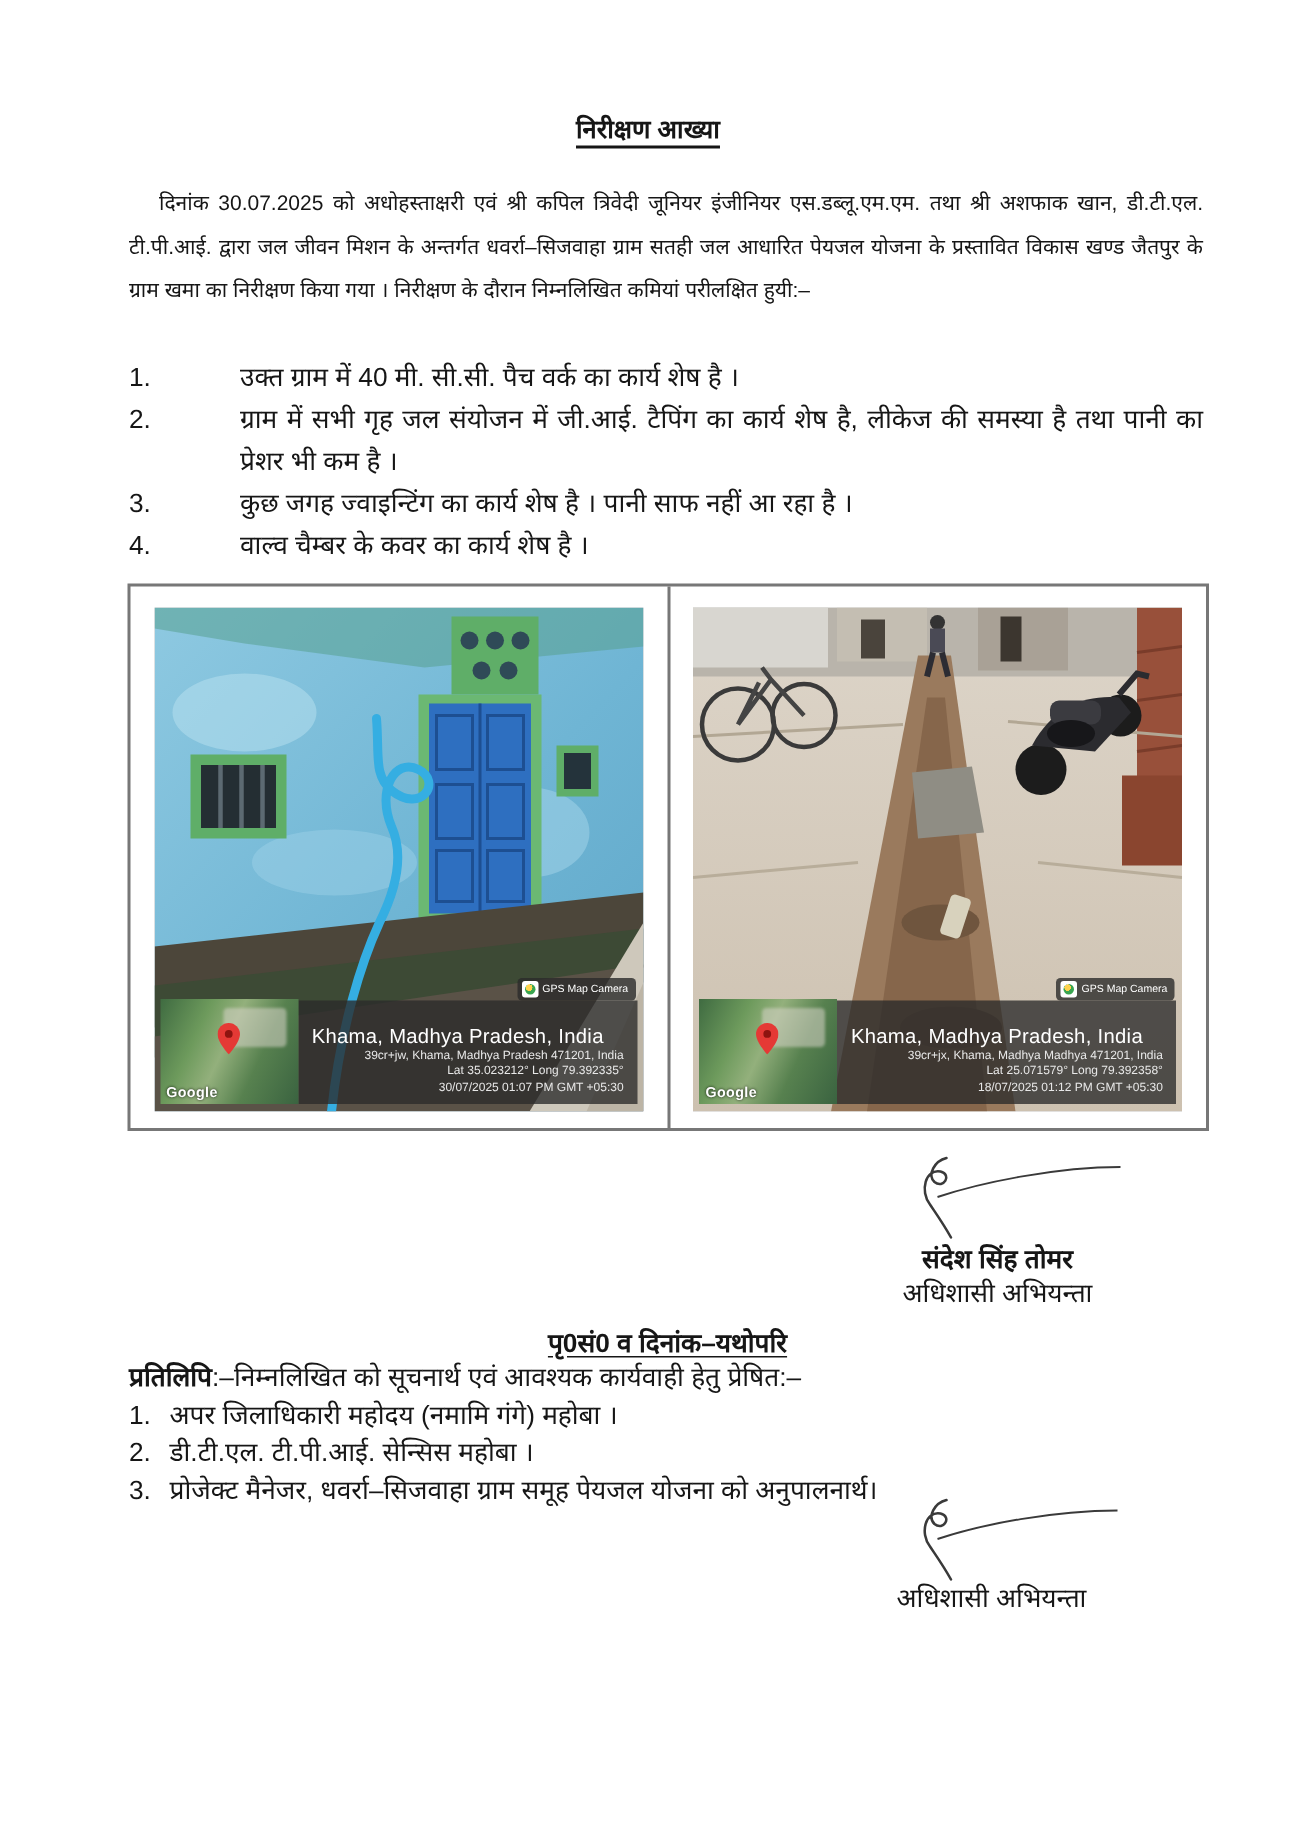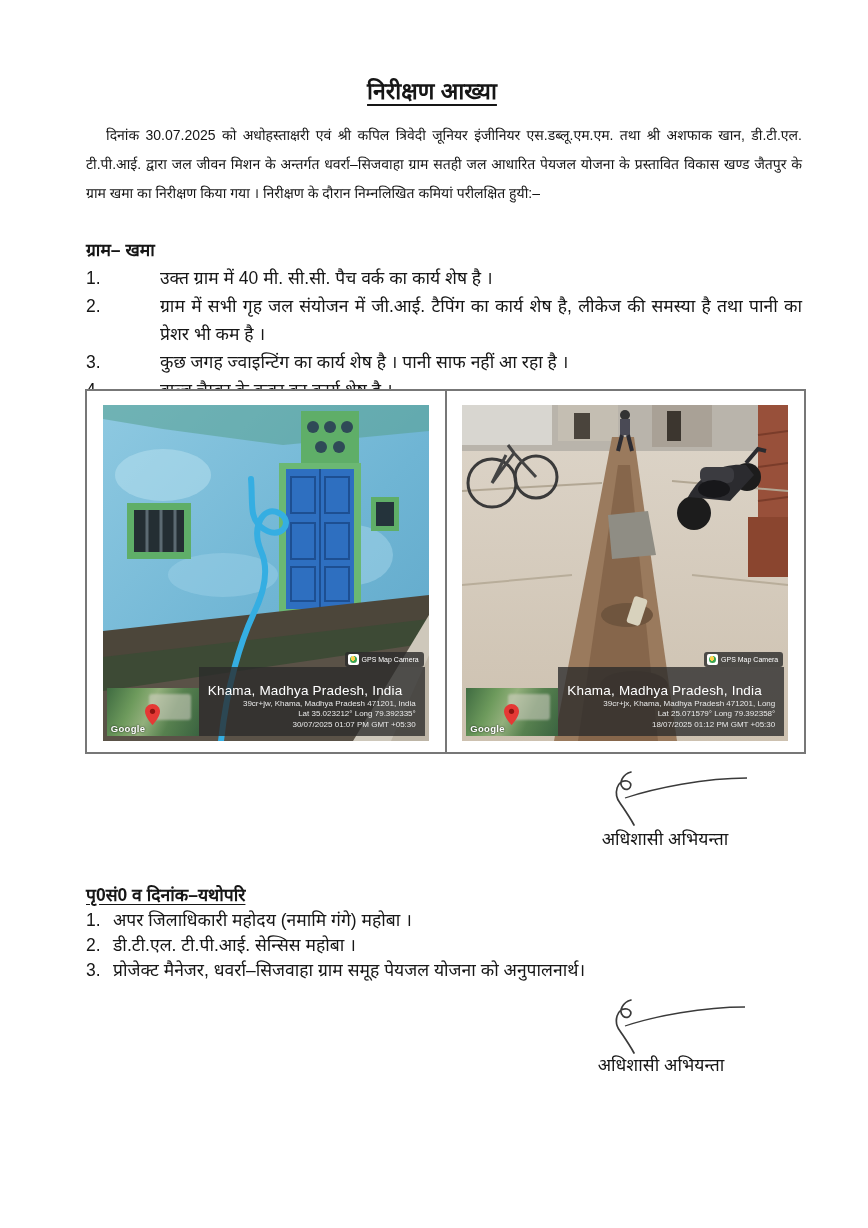--- a/index.html
+++ b/index.html
@@ -4,21 +4,21 @@
 <style>
   * { margin:0; padding:0; box-sizing:border-box; }
   html,body { background:#fff; }
   body {
     width:868px; height:1228px; position:relative;
     font-family:"Liberation Sans","DejaVu Sans",sans-serif;
     color:#161616; overflow:hidden;
   }
   .doc-title {
     position:absolute; top:74px; left:0; width:864px; text-align:center;
-    font-size:23px; font-weight:bold;
+    font-size:17px; font-weight:bold;
     text-decoration:underline; text-underline-offset:5px; text-decoration-thickness:2px;
   }
   .intro {
     position:absolute; top:121px; left:86px; width:716px;
     font-size:14px; line-height:29px; text-align:justify; text-indent:20px;
   }
   .village { position:absolute; top:237px; left:86px; width:716px; }
   .village-heading { font-size:17.5px; font-weight:bold; margin-bottom:3px; }
   .vrow { display:flex; font-size:17.5px; line-height:28px; }
   .vrow .num { width:46px; flex:none; }
@@ -28,21 +28,21 @@
     position:absolute; top:389px; left:85px; width:721px; height:365px;
     display:flex; border:2px solid #777; background:#fff;
   }
   .photo-cell { flex:1; padding:14px 11px; display:flex; justify-content:center; }
   .photo-cell.first { border-right:2px solid #777; }
   .photo { position:relative; width:326px; height:336px; overflow:hidden; background:#ccc; }
   .photo svg.scene { position:absolute; inset:0; display:block; }
 
   .gps-overlay { position:absolute; left:4px; right:4px; bottom:5px; display:flex; align-items:flex-end; }
   .map-thumb {
-    width:92px; height:48px; position:relative; flex:none;
+    width:92px; height:70px; position:relative; flex:none;
     background:linear-gradient(115deg,#3f6b41 0%,#6d9a5c 28%,#93b07c 46%,#57814f 68%,#3a6340 100%);
     margin-top:26px;
   }
   .map-thumb .settlement {
     position:absolute; top:6px; right:8px; width:42px; height:26px;
     background:rgba(215,212,200,0.55); filter:blur(1px); border-radius:3px;
   }
   .map-thumb .pin { position:absolute; left:38px; top:16px; }
   .map-thumb .google-label {
     position:absolute; left:4px; bottom:2px; font-size:9.5px; font-weight:bold; color:#fff;
@@ -68,36 +68,35 @@
   }
   .gps-badge .badge-text { font-size:7px; color:#fff; white-space:nowrap; }
 
   .sig-block1 { position:absolute; left:556px; top:768px; width:218px; text-align:center; }
   .sig-block2 { position:absolute; left:552px; top:998px; width:218px; text-align:center; }
   .sig-mark { display:block; margin:0 auto -2px auto; }
   .sig-name { font-size:17.5px; font-weight:600; line-height:23px; }
   .sig-title { font-size:17.5px; font-weight:400; line-height:23px; }
 
   .footer { position:absolute; top:884px; left:86px; width:718px; font-size:17.5px; }
-  .ref-line { font-weight:bold; text-decoration:underline; text-underline-offset:3px; line-height:23px; }
+  .ref-line { font-weight:bold; text-decoration:underline; text-underline-offset:3px; line-height:23px;text-align:center; }
   .copy-line { line-height:23px; }
   .copy-line .copy-label { font-weight:bold; }
   .frow { display:flex; line-height:24px; margin-top:1px; }
   .frow .num { width:27px; flex:none; }
   .frow .txt { flex:1; }
 </style>
 </head>
 <body>
 
 <div class="doc-title">निरीक्षण आख्या</div>
 
 <p class="intro">दिनांक 30.07.2025 को अधोहस्ताक्षरी एवं श्री कपिल त्रिवेदी जूनियर इंजीनियर एस.डब्लू.एम.एम. तथा श्री अशफाक खान, डी.टी.एल. टी.पी.आई. द्वारा जल जीवन मिशन के अन्तर्गत धवर्रा–सिजवाहा ग्राम सतही जल आधारित पेयजल योजना के प्रस्तावित विकास खण्ड जैतपुर के ग्राम खमा का निरीक्षण किया गया । निरीक्षण के दौरान निम्नलिखित कमियां परीलक्षित हुयी:–</p>
 
 <div class="village">
-  <div class="village-heading">ग्राम– खमा</div>
   <div class="vrow">
     <span class="num">1.</span>
     <span class="txt">उक्त ग्राम में 40 मी. सी.सी. पैच वर्क का कार्य शेष है ।</span>
   </div>
   <div class="vrow">
     <span class="num">2.</span>
     <span class="txt">ग्राम में सभी गृह जल संयोजन में जी.आई. टैपिंग का कार्य शेष है, लीकेज की समस्या है तथा पानी का प्रेशर भी कम है ।</span>
   </div>
   <div class="vrow">
     <span class="num">3.</span>
@@ -245,39 +244,43 @@
         <div class="map-thumb">
           <span class="settlement"></span>
           <svg class="pin" width="15" height="21" viewBox="0 0 15 21">
             <path d="M7.5,0 C3.4,0 0,3.3 0,7.4 C0,13 7.5,21 7.5,21 C7.5,21 15,13 15,7.4 C15,3.3 11.6,0 7.5,0 Z" fill="#e53935"></path>
             <circle cx="7.5" cy="7.3" r="2.6" fill="#8e1410"></circle>
           </svg>
           <span class="google-label">Google</span>
         </div>
         <div class="gps-info">
           <div class="gps-loc-title">Khama, Madhya Pradesh, India</div>
-          <div class="gps-line">39cr+jx, Khama, Madhya Pradesh 471201, Long</div>
+          <div class="gps-line">39cr+jx, Khama, Madhya Madhya 471201, India</div>
           <div class="gps-line">Lat 25.071579° Long 79.392358°</div>
           <div class="gps-line">18/07/2025 01:12 PM GMT +05:30</div>
         </div>
       </div>
     </div>
   </div>
 </div>
 
 <div class="sig-block1">
   <svg class="sig-mark" width="180" height="62" viewBox="0 0 180 62">
     <path d="M56,4 C48,6 43,15 48,20 C54,25 60,15 52,13 C42,11 38,26 45,35 C49,41 54,48 59,57" stroke="#3a3a3a" stroke-width="1.7" fill="none" stroke-linecap="round"></path>
     <path d="M50,30 C80,20 130,10 172,10" stroke="#3a3a3a" stroke-width="1.3" fill="none"></path>
   </svg>
+  <div class="sig-name">संदेश सिंह तोमर</div>
   <div class="sig-title">अधिशासी अभियन्ता</div>
 </div>
 
 <div class="footer">
   <div class="ref-line">पृ0सं0 व दिनांक–यथोपरि</div>
+  <div class="copy-line">
+    <span class="copy-label">प्रतिलिपि</span><span>:–निम्नलिखित को सूचनार्थ एवं आवश्यक कार्यवाही हेतु प्रेषित:–</span>
+  </div>
   <div class="frow">
     <span class="num">1.</span>
     <span class="txt">अपर जिलाधिकारी महोदय (नमामि गंगे) महोबा ।</span>
   </div>
   <div class="frow">
     <span class="num">2.</span>
     <span class="txt">डी.टी.एल. टी.पी.आई. सेन्सिस महोबा ।</span>
   </div>
   <div class="frow">
     <span class="num">3.</span>

